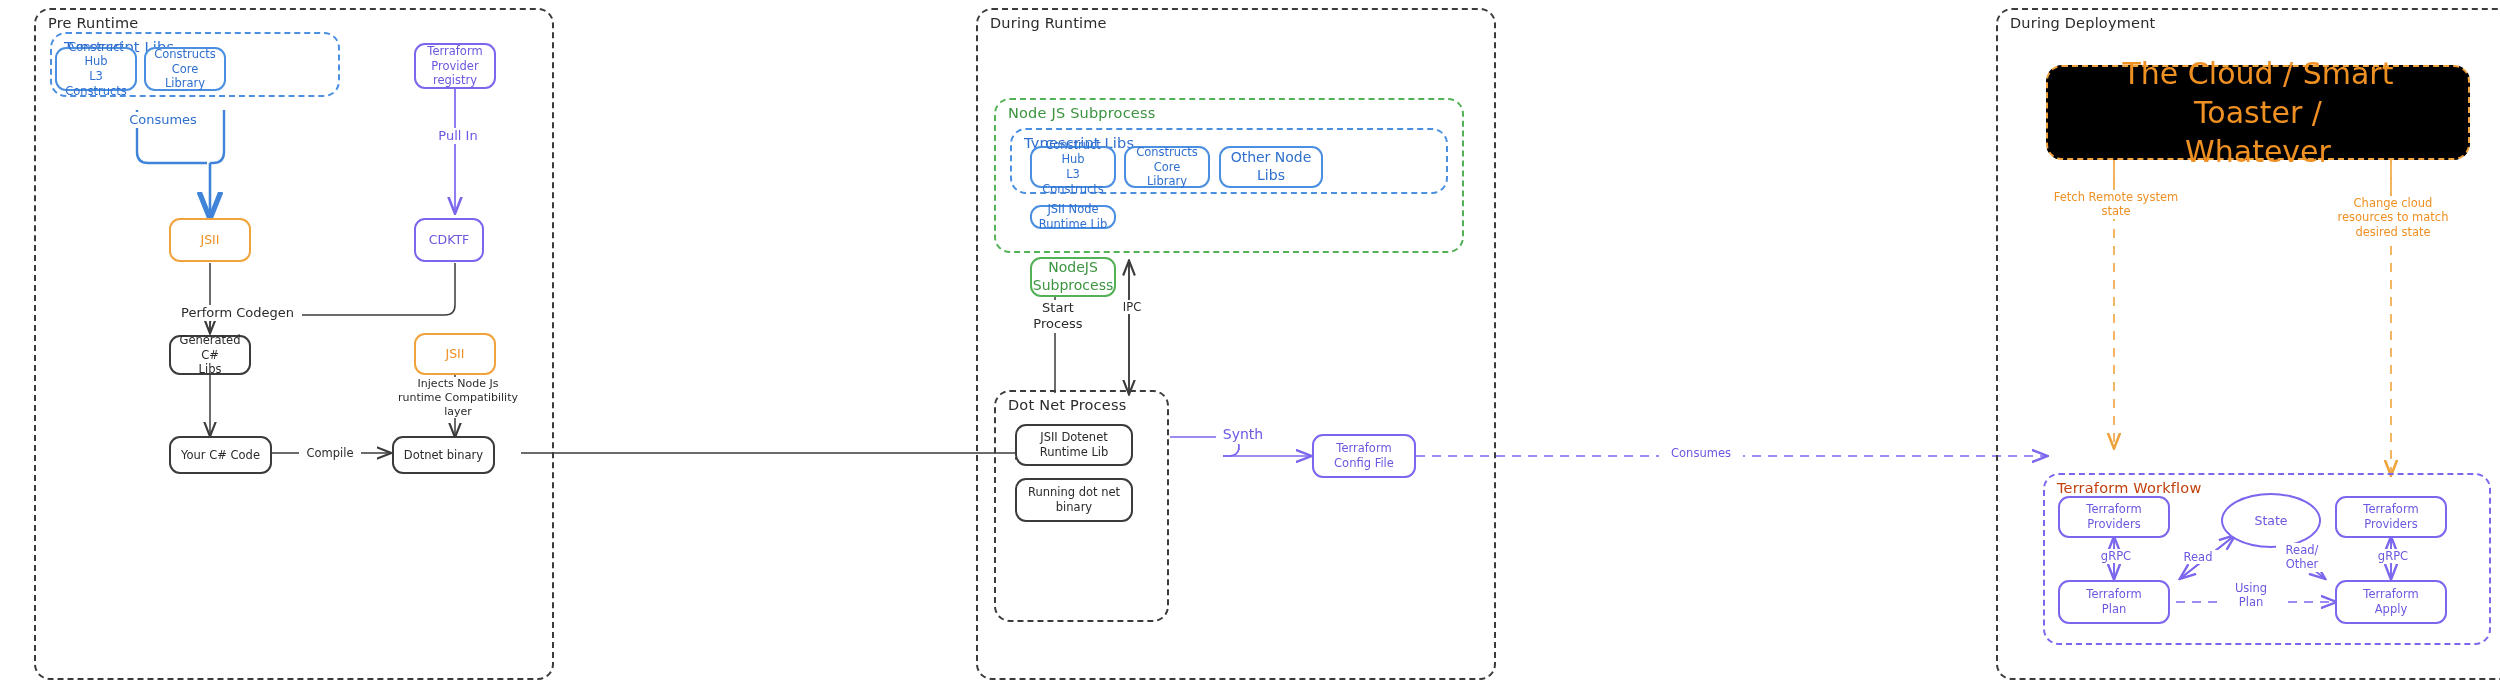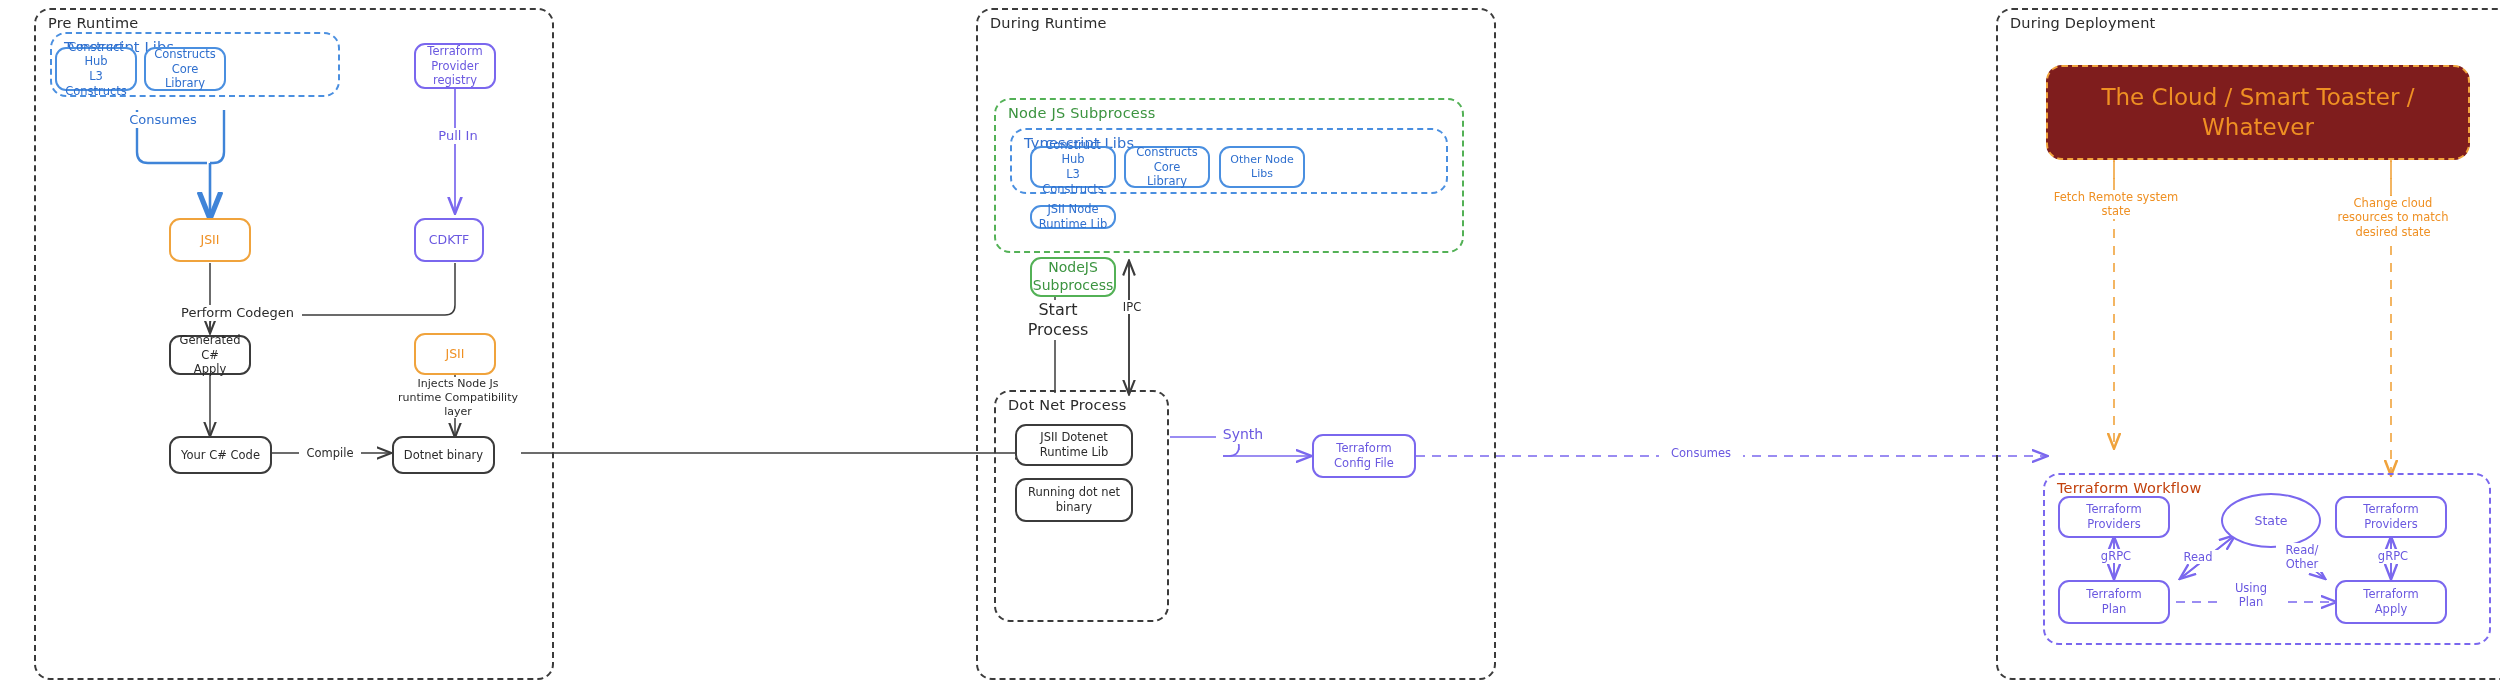--- a/index.html
+++ b/index.html
@@ -61,23 +61,23 @@
   .node.ellipse { border-radius: 50%; }
 
   .cloudbox {
     position: absolute;
     box-sizing: border-box;
     border: 2.2px dashed #f0a33c;
     border-radius: 16px;
     display: flex; align-items: center; justify-content: center;
     text-align: center;
     color: #ef9023;
-    font-size: 23px;
+    font-size: 30px;
     line-height: 1.3;
-    background: #7f1d1d;
+    background: #000000;
     padding: 4px 18px;
   }
 
   
   .elabel {
     position: absolute;
     font-size: 13px;
     color: #2b2b2b;
     text-align: center;
     line-height: 1.25;
@@ -217,21 +217,21 @@
 
   <div class="node purple" style="left:390px; top:43px; width:82px; height:46px; white-space:pre-line; font-size:11.5px;">Terraform
 Provider
 registry</div>
 
   <div class="node orange" style="left:145px; top:218px; width:82px; height:44px; font-size:12.5px;">JSII</div>
 
   <div class="node purple" style="left:390px; top:218px; width:70px; height:44px; font-size:12.5px;">CDKTF</div>
 
   <div class="node" style="left:145px; top:335px; width:82px; height:40px; white-space:pre-line; font-size:11.5px;">Generated C#
-Apply</div>
+Libs</div>
 
   <div class="node orange" style="left:390px; top:333px; width:82px; height:42px; font-size:12.5px;">JSII</div>
 
   <div class="node" style="left:145px; top:436px; width:103px; height:38px; font-size:11.5px;">Your C# Code</div>
 
   <div class="node" style="left:368px; top:436px; width:103px; height:38px; font-size:11.5px;">Dotnet binary</div>
 
   <div class="elabel blue" style="left:92px; top:112px; width:90px;">Consumes</div>
 
   <div class="elabel purple" style="left:406px; top:128px; width:52px;">Pull In</div>
@@ -255,42 +255,42 @@
   <div class="group blue" style="left:986px; top:128px; width:438px; height:66px;">
     <span class="group-label">Typescript Libs</span>
   </div>
 
   <div class="node blue" style="left:1006px; top:146px; width:86px; height:42px; white-space:pre-line; font-size:11.5px;">Construct Hub
 L3 Constructs</div>
 
   <div class="node blue" style="left:1100px; top:146px; width:86px; height:42px; white-space:pre-line; font-size:11.5px;">Constructs Core
 Library</div>
 
-  <div class="node blue" style="left:1195px; top:146px; width:86px; height:42px; font-size:11px;">Other Node Libs</div>
+  <div class="node blue" style="left:1195px; top:146px; width:104px; height:42px; font-size:14px;">Other Node Libs</div>
 
   <div class="node blue" style="left:1006px; top:205px; width:86px; height:24px; white-space:pre-line; font-size:11.5px;">JSII Node
 Runtime Lib</div>
 
   <div class="node green" style="left:1006px; top:257px; width:86px; height:40px; white-space:pre-line; font-size:14px;">NodeJS
 Subprocess</div>
 
   <div class="group" style="left:970px; top:390px; width:175px; height:232px;">
     <span class="group-label">Dot Net Process</span>
   </div>
 
   <div class="node" style="left:991px; top:424px; width:118px; height:42px; white-space:pre-line; font-size:11.5px;">JSII Dotenet
 Runtime Lib</div>
 
   <div class="node" style="left:991px; top:478px; width:118px; height:44px; white-space:pre-line; font-size:11.5px;">Running dot net
 binary</div>
 
   <div class="node purple" style="left:1288px; top:434px; width:104px; height:44px; white-space:pre-line; font-size:11.5px;">Terraform
 Config File</div>
 
-  <div class="elabel" style="left:998px; top:300px; width:68px; font-size:16px;">Start
+  <div class="elabel" style="left:998px; top:300px; width:68px; font-size:13px;">Start
 Process</div>
 
   <div class="elabel" style="left:1086px; top:300px; width:40px; font-size:11.5px;">IPC</div>
 
   <div class="elabel purple" style="left:1192px; top:426px; width:50px; font-size:14px;">Synth</div>
 
   <div class="elabel purple" style="left:1635px; top:446px; width:80px; font-size:11.5px;">Consumes</div>
 
   <div class="group" style="left:1972px; top:8px; width:520px; height:672px;">
     <span class="group-label">During Deployment</span>

